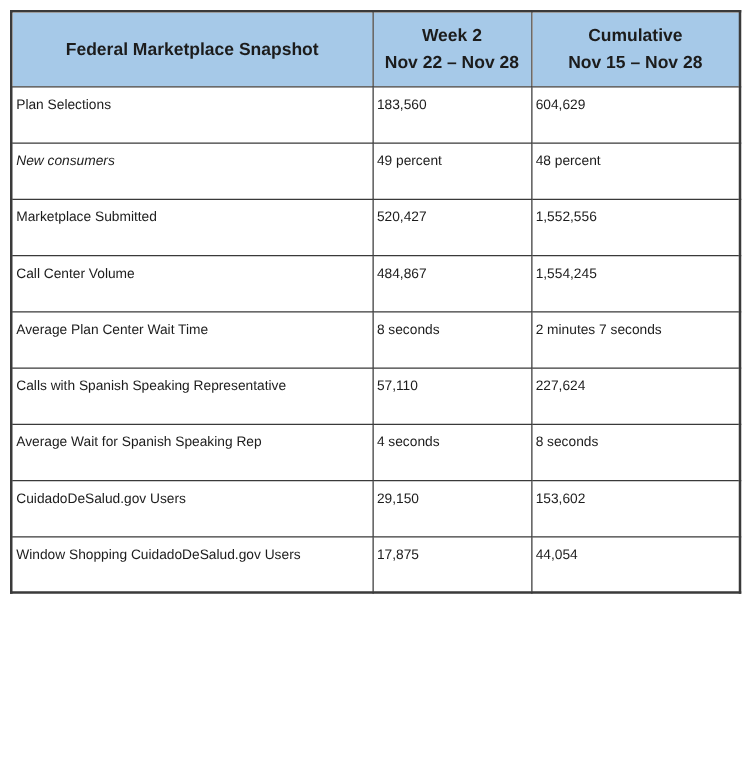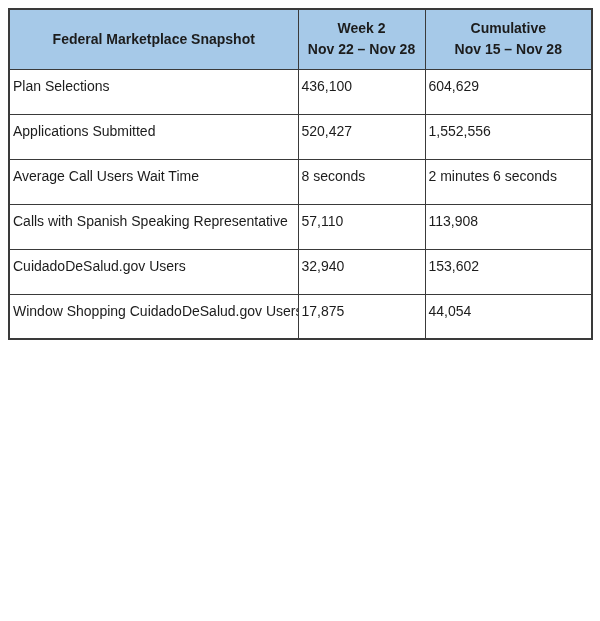--- a/index.html
+++ b/index.html
@@ -43,21 +43,21 @@
     height: 60px;
     font-size: 14px;
     font-weight: bold;
     text-align: center;
     vertical-align: middle;
     padding: 0 4px;
     line-height: 1.5;
   }
   table.snapshot td {
     height: 45px;
-    font-size: 14px;
+    font-size: 11px;
     font-weight: normal;
     text-align: left;
     vertical-align: top;
     padding: 8px 4px 4px 3px;
     line-height: 1.2;
     white-space: nowrap;
   }
   td.italic { font-style: italic; }
   .col-metric     { width: 289px; }
   .col-week2      { width: 127px; }
@@ -84,41 +84,56 @@
         </th>
         <th>
           <div>Cumulative</div>
           <div>Nov 15 – Nov 28</div>
         </th>
       </tr>
     </thead>
     <tbody>
         <tr>
           <td>Plan Selections</td>
-          <td>436,100</td>
+          <td>183,560</td>
           <td>604,629</td>
         </tr>
         <tr>
-          <td>Applications Submitted</td>
+          <td class="italic">New consumers</td>
+          <td>49 percent</td>
+          <td>48 percent</td>
+        </tr>
+        <tr>
+          <td>Marketplace Submitted</td>
           <td>520,427</td>
           <td>1,552,556</td>
         </tr>
         <tr>
-          <td>Average Call Users Wait Time</td>
+          <td>Call Center Volume</td>
+          <td>484,867</td>
+          <td>1,554,245</td>
+        </tr>
+        <tr>
+          <td>Average Plan Center Wait Time</td>
           <td>8 seconds</td>
-          <td>2 minutes 6 seconds</td>
+          <td>2 minutes 7 seconds</td>
         </tr>
         <tr>
           <td>Calls with Spanish Speaking Representative</td>
           <td>57,110</td>
-          <td>113,908</td>
+          <td>227,624</td>
+        </tr>
+        <tr>
+          <td>Average Wait for Spanish Speaking Rep</td>
+          <td>4 seconds</td>
+          <td>8 seconds</td>
         </tr>
         <tr>
           <td>CuidadoDeSalud.gov Users</td>
-          <td>32,940</td>
+          <td>29,150</td>
           <td>153,602</td>
         </tr>
         <tr>
           <td>Window Shopping CuidadoDeSalud.gov Users</td>
           <td>17,875</td>
           <td>44,054</td>
         </tr>
       </tbody>
   </table>
 </div>

